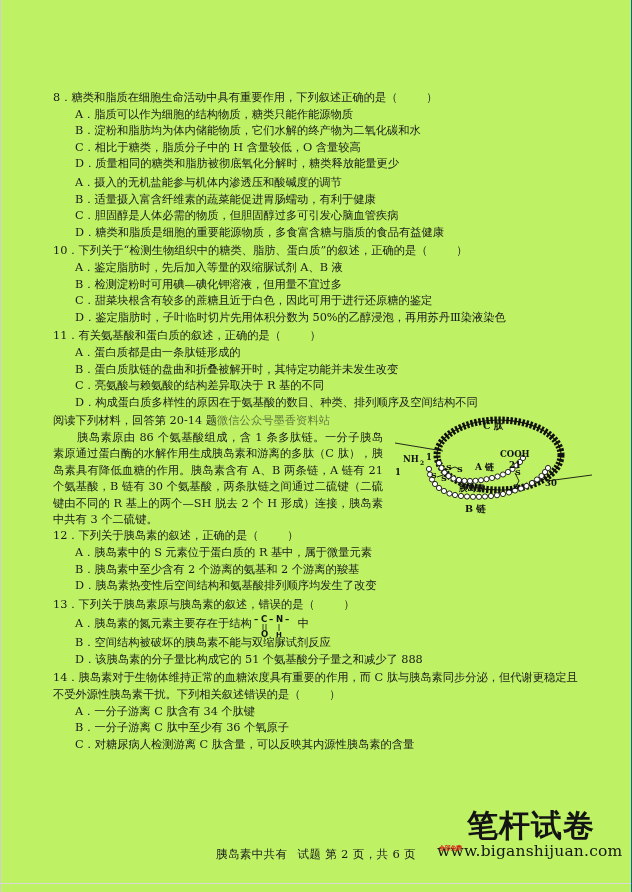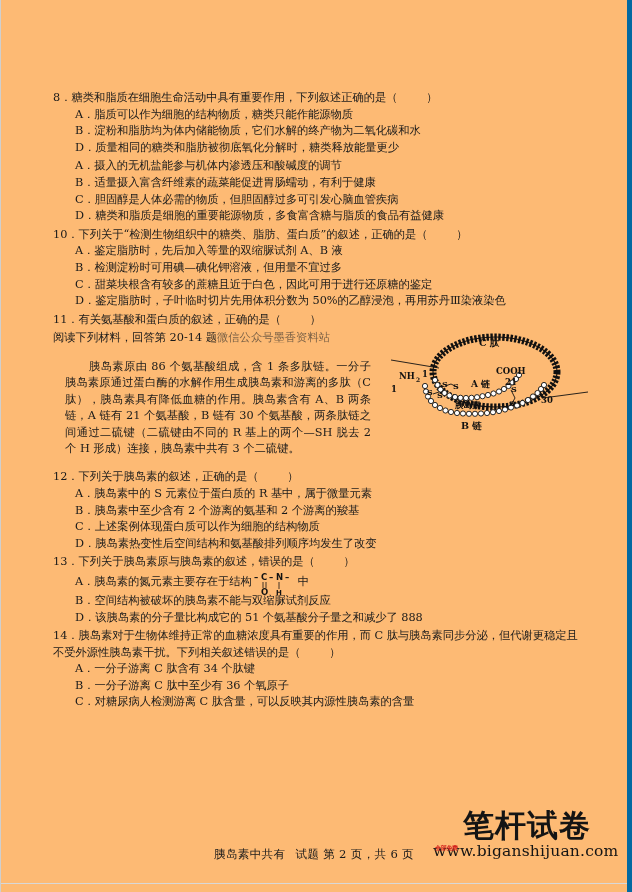--- a/index.html
+++ b/index.html
@@ -12,23 +12,23 @@
     height: 892px;
     position: relative;
     font-family: "DejaVu Serif", "Liberation Serif", serif;
     color: #1a1a1a;
     overflow: hidden;
   }
 
   .page {
     position: absolute;
     inset: 0;
-    background: #fdba74;
+    background: #bef264;
     border-left: 1px solid #cfcfcf;
-    border-right: 5px solid #0369a1;
+    border-right: 1px solid #0369a1;
     box-sizing: border-box;
   }
 
   .content {
     position: absolute;
     left: 52px;
     right: 42px;
     top: 90px;
   }
 
@@ -75,21 +75,21 @@
   .wm-inline {
     color: #2a2a2a;
     opacity: 0.62;
   }
   .passage-body {
     font-size: 11.3px;
     line-height: 16.4px;
     width: 330px;
   }
   .passage-body p {
-    margin: 12px;
+    margin: 0;
     text-indent: 24px;
     text-align: justify;
   }
 
   
   .figure {
     position: absolute;
     right: -8px;
     top: -6px;
     width: 210px;
@@ -168,20 +168,21 @@
 <body>
 
 <div class="page">
   <div class="content">
 
     <div class="q">
       <div class="q-stem"><span>8．</span><span>糖类和脂质在细胞生命活动中具有重要作用，下列叙述正确的是（</span><span class="blank-paren">&nbsp;&nbsp;&nbsp;</span><span>）</span></div>
       <ul class="opts">
         <li class="opt"><span class="opt-letter">A．</span><span>脂质可以作为细胞的结构物质，糖类只能作能源物质</span></li>
         <li class="opt"><span class="opt-letter">B．</span><span>淀粉和脂肪均为体内储能物质，它们水解的终产物为二氧化碳和水</span></li>
+        <li class="opt"><span class="opt-letter">C．</span><span>相比于糖类，脂质分子中的 H 含量较低，O 含量较高</span></li>
         <li class="opt"><span class="opt-letter">D．</span><span>质量相同的糖类和脂肪被彻底氧化分解时，糖类释放能量更少</span></li>
       </ul>
     </div>
 
     <div class="q">
       <ul class="opts">
         <li class="opt"><span class="opt-letter">A．</span><span>摄入的无机盐能参与机体内渗透压和酸碱度的调节</span></li>
         <li class="opt"><span class="opt-letter">B．</span><span>适量摄入富含纤维素的蔬菜能促进胃肠蠕动，有利于健康</span></li>
         <li class="opt"><span class="opt-letter">C．</span><span>胆固醇是人体必需的物质，但胆固醇过多可引发心脑血管疾病</span></li>
         <li class="opt"><span class="opt-letter">D．</span><span>糖类和脂质是细胞的重要能源物质，多食富含糖与脂质的食品有益健康</span></li>
@@ -193,20 +194,26 @@
       <ul class="opts">
         <li class="opt"><span class="opt-letter">A．</span><span>鉴定脂肪时，先后加入等量的双缩脲试剂 A、B 液</span></li>
         <li class="opt"><span class="opt-letter">B．</span><span>检测淀粉时可用碘—碘化钾溶液，但用量不宜过多</span></li>
         <li class="opt"><span class="opt-letter">C．</span><span>甜菜块根含有较多的蔗糖且近于白色，因此可用于进行还原糖的鉴定</span></li>
         <li class="opt"><span class="opt-letter">D．</span><span>鉴定脂肪时，子叶临时切片先用体积分数为 50%的乙醇浸泡，再用苏丹Ⅲ染液染色</span></li>
       </ul>
     </div>
 
     <div class="q">
       <div class="q-stem"><span>11．</span><span>有关氨基酸和蛋白质的叙述，正确的是（</span><span class="blank-paren">&nbsp;&nbsp;&nbsp;</span><span>）</span></div>
+      <ul class="opts">
+        <li class="opt"><span class="opt-letter">A．</span><span>蛋白质都是由一条肽链形成的</span></li>
+        <li class="opt"><span class="opt-letter">B．</span><span>蛋白质肽链的盘曲和折叠被解开时，其特定功能并未发生改变</span></li>
+        <li class="opt"><span class="opt-letter">C．</span><span>亮氨酸与赖氨酸的结构差异取决于 R 基的不同</span></li>
+        <li class="opt"><span class="opt-letter">D．</span><span>构成蛋白质多样性的原因在于氨基酸的数目、种类、排列顺序及空间结构不同</span></li>
+      </ul>
     </div>
 
     <div style="position:relative;">
       <div class="passage-head"><span>阅读下列材料，回答第 20-14 题</span><span class="wm-inline">微信公众号墨香资料站</span></div>
       <div class="passage-body">
         <p>胰岛素原由 86 个氨基酸组成，含 1 条多肽链。一分子胰岛素原通过蛋白酶的水解作用生成胰岛素和游离的多肽（C 肽），胰岛素具有降低血糖的作用。胰岛素含有 A、B 两条链，A 链有 21 个氨基酸，B 链有 30 个氨基酸，两条肽链之间通过二硫键（二硫键由不同的 R 基上的两个—SH 脱去 2 个 H 形成）连接，胰岛素中共有 3 个二硫键。</p>
       </div>
 
       <div class="figure">
         <svg width="210" height="112" viewBox="0 0 210 112" xmlns="http://www.w3.org/2000/svg">
@@ -300,21 +307,20 @@
           </g>
         </svg>
       </div>
     </div>
 
     <div class="q">
       <div class="q-stem"><span>12．</span><span>下列关于胰岛素的叙述，正确的是（</span><span class="blank-paren">&nbsp;&nbsp;&nbsp;</span><span>）</span></div>
       <ul class="opts">
         <li class="opt"><span class="opt-letter">A．</span><span>胰岛素中的 S 元素位于蛋白质的 R 基中，属于微量元素</span></li>
         <li class="opt"><span class="opt-letter">B．</span><span>胰岛素中至少含有 2 个游离的氨基和 2 个游离的羧基</span></li>
-        <li class="opt"><span class="opt-letter">C．</span><span>上述案例体现蛋白质可以作为细胞的结构物质</span></li>
         <li class="opt"><span class="opt-letter">D．</span><span>胰岛素热变性后空间结构和氨基酸排列顺序均发生了改变</span></li>
       </ul>
     </div>
 
     <div class="q">
       <div class="q-stem"><span>13．</span><span>下列关于胰岛素原与胰岛素的叙述，错误的是（</span><span class="blank-paren">&nbsp;&nbsp;&nbsp;</span><span>）</span></div>
       <ul class="opts">
         <li class="opt" style="line-height:22px;"><span class="opt-letter">A．</span><span>胰岛素的氮元素主要存在于结构</span><span class="peptide"><svg width="46" height="30" viewBox="0 0 46 30" xmlns="http://www.w3.org/2000/svg">
                 <g font-family="DejaVu Sans, sans-serif" font-size="8.5" font-weight="700" fill="#111">
                   <text x="1" y="12">–</text>

